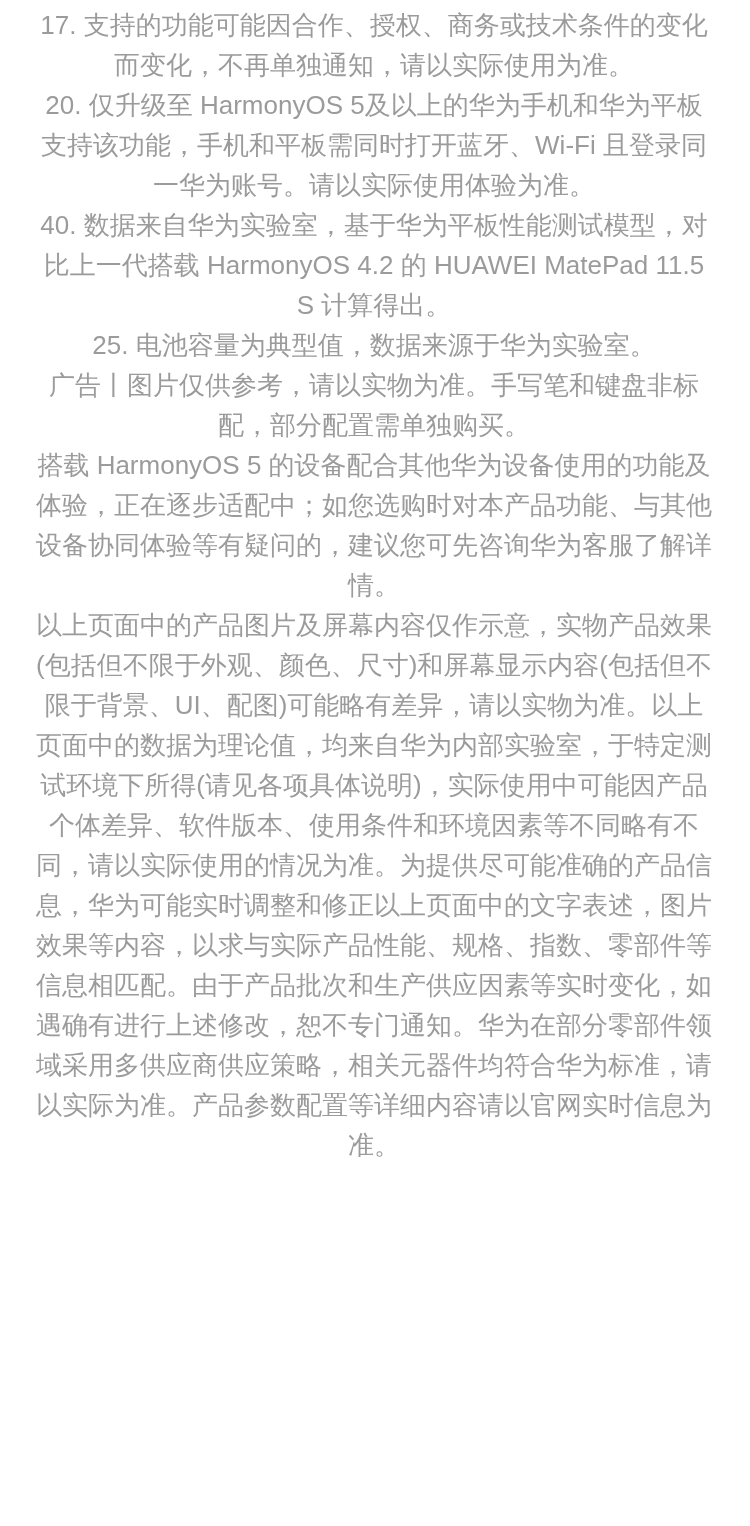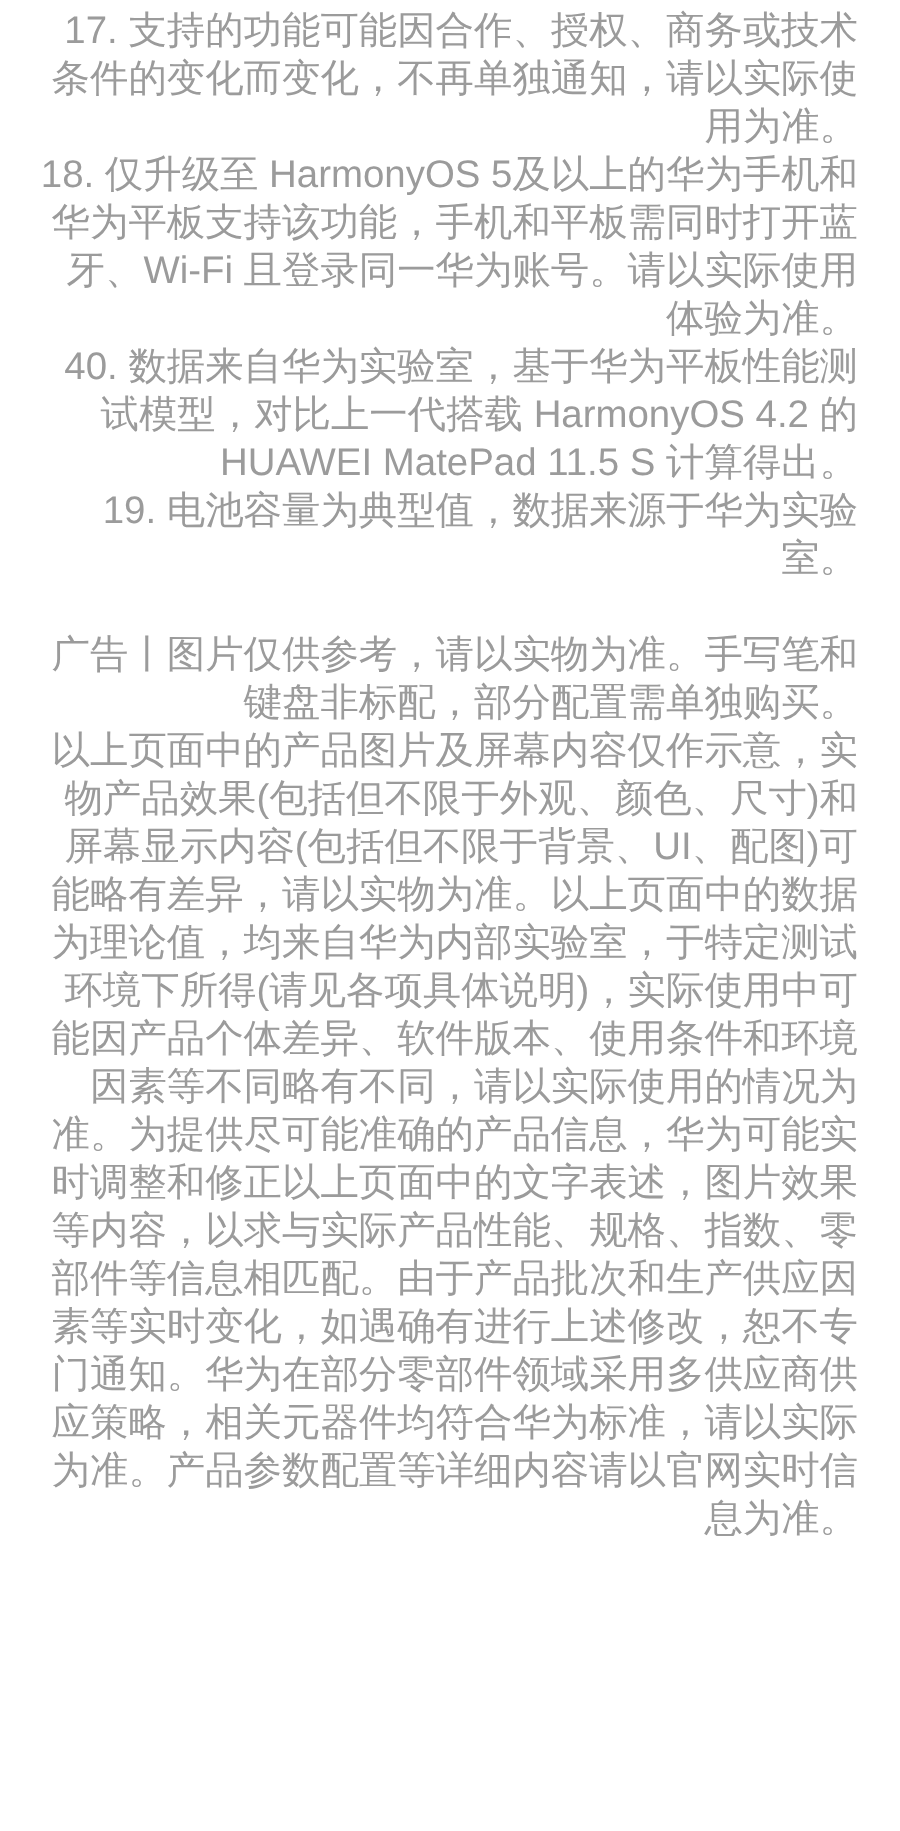--- a/index.html
+++ b/index.html
@@ -16,39 +16,39 @@
   }
   .page {
     box-sizing: border-box;
     width: 750px;
     min-height: 1526px;
     padding: 5px 35px 60px 33px;
     background: var(--bg-color, #ffffff);
   }
   .para {
     margin: 0;
-    font-size: 32px;
+    font-size: 26px;
     line-height: 40px;
     letter-spacing: 0;
     color: var(--text-color, #9b9b9b);
-    text-align: right;
+    text-align: center;
     word-break: break-word;
   }
   .ad-section {
-    margin-top: 40px; 
   }
 </style>
 </head>
 <body>
 
 <div class="page">
   <section class="notes-section">
       <p class="para">17. 支持的功能可能因合作、授权、商务或技术条件的变化而变化，不再单独通知，请以实际使用为准。</p>
-      <p class="para">18. 仅升级至 HarmonyOS 5及以上的华为手机和华为平板支持该功能，手机和平板需同时打开蓝牙、Wi-Fi 且登录同一华为账号。请以实际使用体验为准。</p>
+      <p class="para">20. 仅升级至 HarmonyOS 5及以上的华为手机和华为平板支持该功能，手机和平板需同时打开蓝牙、Wi-Fi 且登录同一华为账号。请以实际使用体验为准。</p>
       <p class="para">40. 数据来自华为实验室，基于华为平板性能测试模型，对比上一代搭载 HarmonyOS 4.2 的 HUAWEI MatePad 11.5 S 计算得出。</p>
-      <p class="para">19. 电池容量为典型值，数据来源于华为实验室。</p>
+      <p class="para">25. 电池容量为典型值，数据来源于华为实验室。</p>
     </section>
 
   <section class="ad-section">
       <p class="para">广告丨图片仅供参考，请以实物为准。手写笔和键盘非标配，部分配置需单独购买。</p>
+      <p class="para">搭载 HarmonyOS 5 的设备配合其他华为设备使用的功能及体验，正在逐步适配中；如您选购时对本产品功能、与其他设备协同体验等有疑问的，建议您可先咨询华为客服了解详情。</p>
       <p class="para">以上页面中的产品图片及屏幕内容仅作示意，实物产品效果(包括但不限于外观、颜色、尺寸)和屏幕显示内容(包括但不限于背景、UI、配图)可能略有差异，请以实物为准。以上页面中的数据为理论值，均来自华为内部实验室，于特定测试环境下所得(请见各项具体说明)，实际使用中可能因产品个体差异、软件版本、使用条件和环境因素等不同略有不同，请以实际使用的情况为准。为提供尽可能准确的产品信息，华为可能实时调整和修正以上页面中的文字表述，图片效果等内容，以求与实际产品性能、规格、指数、零部件等信息相匹配。由于产品批次和生产供应因素等实时变化，如遇确有进行上述修改，恕不专门通知。华为在部分零部件领域采用多供应商供应策略，相关元器件均符合华为标准，请以实际为准。产品参数配置等详细内容请以官网实时信息为准。</p>
     </section>
 </div>
 
 </body></html>

